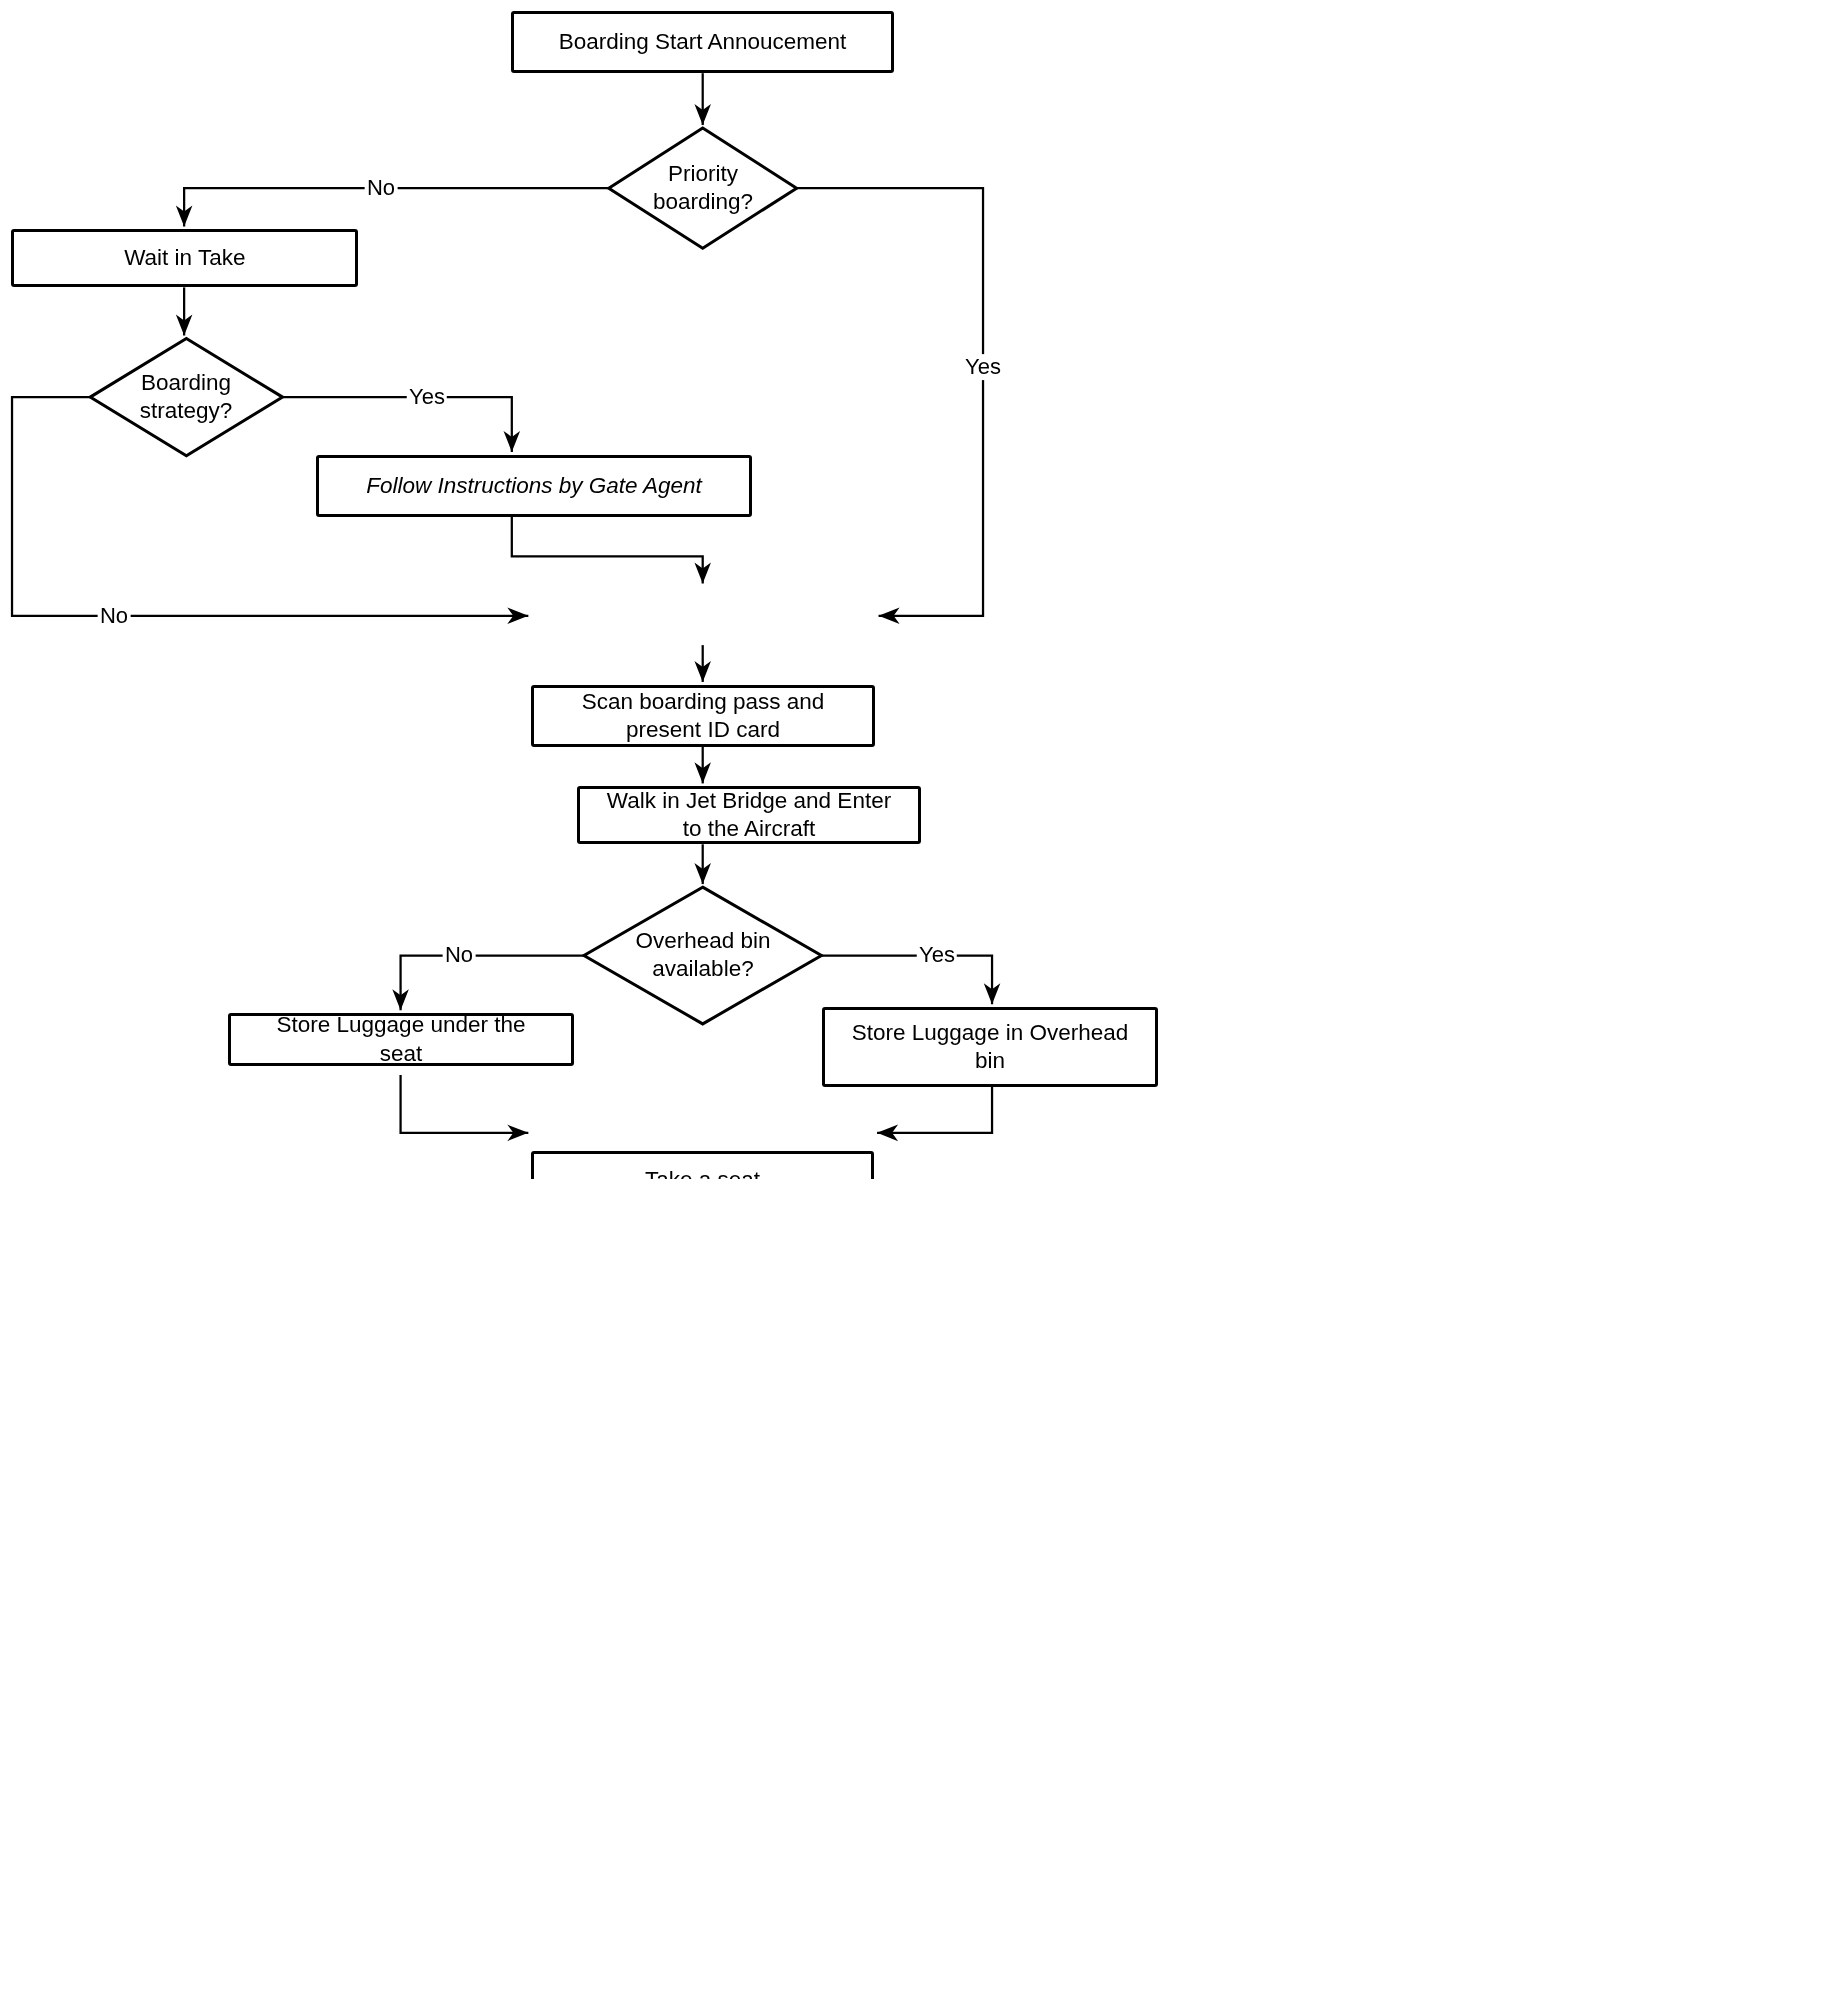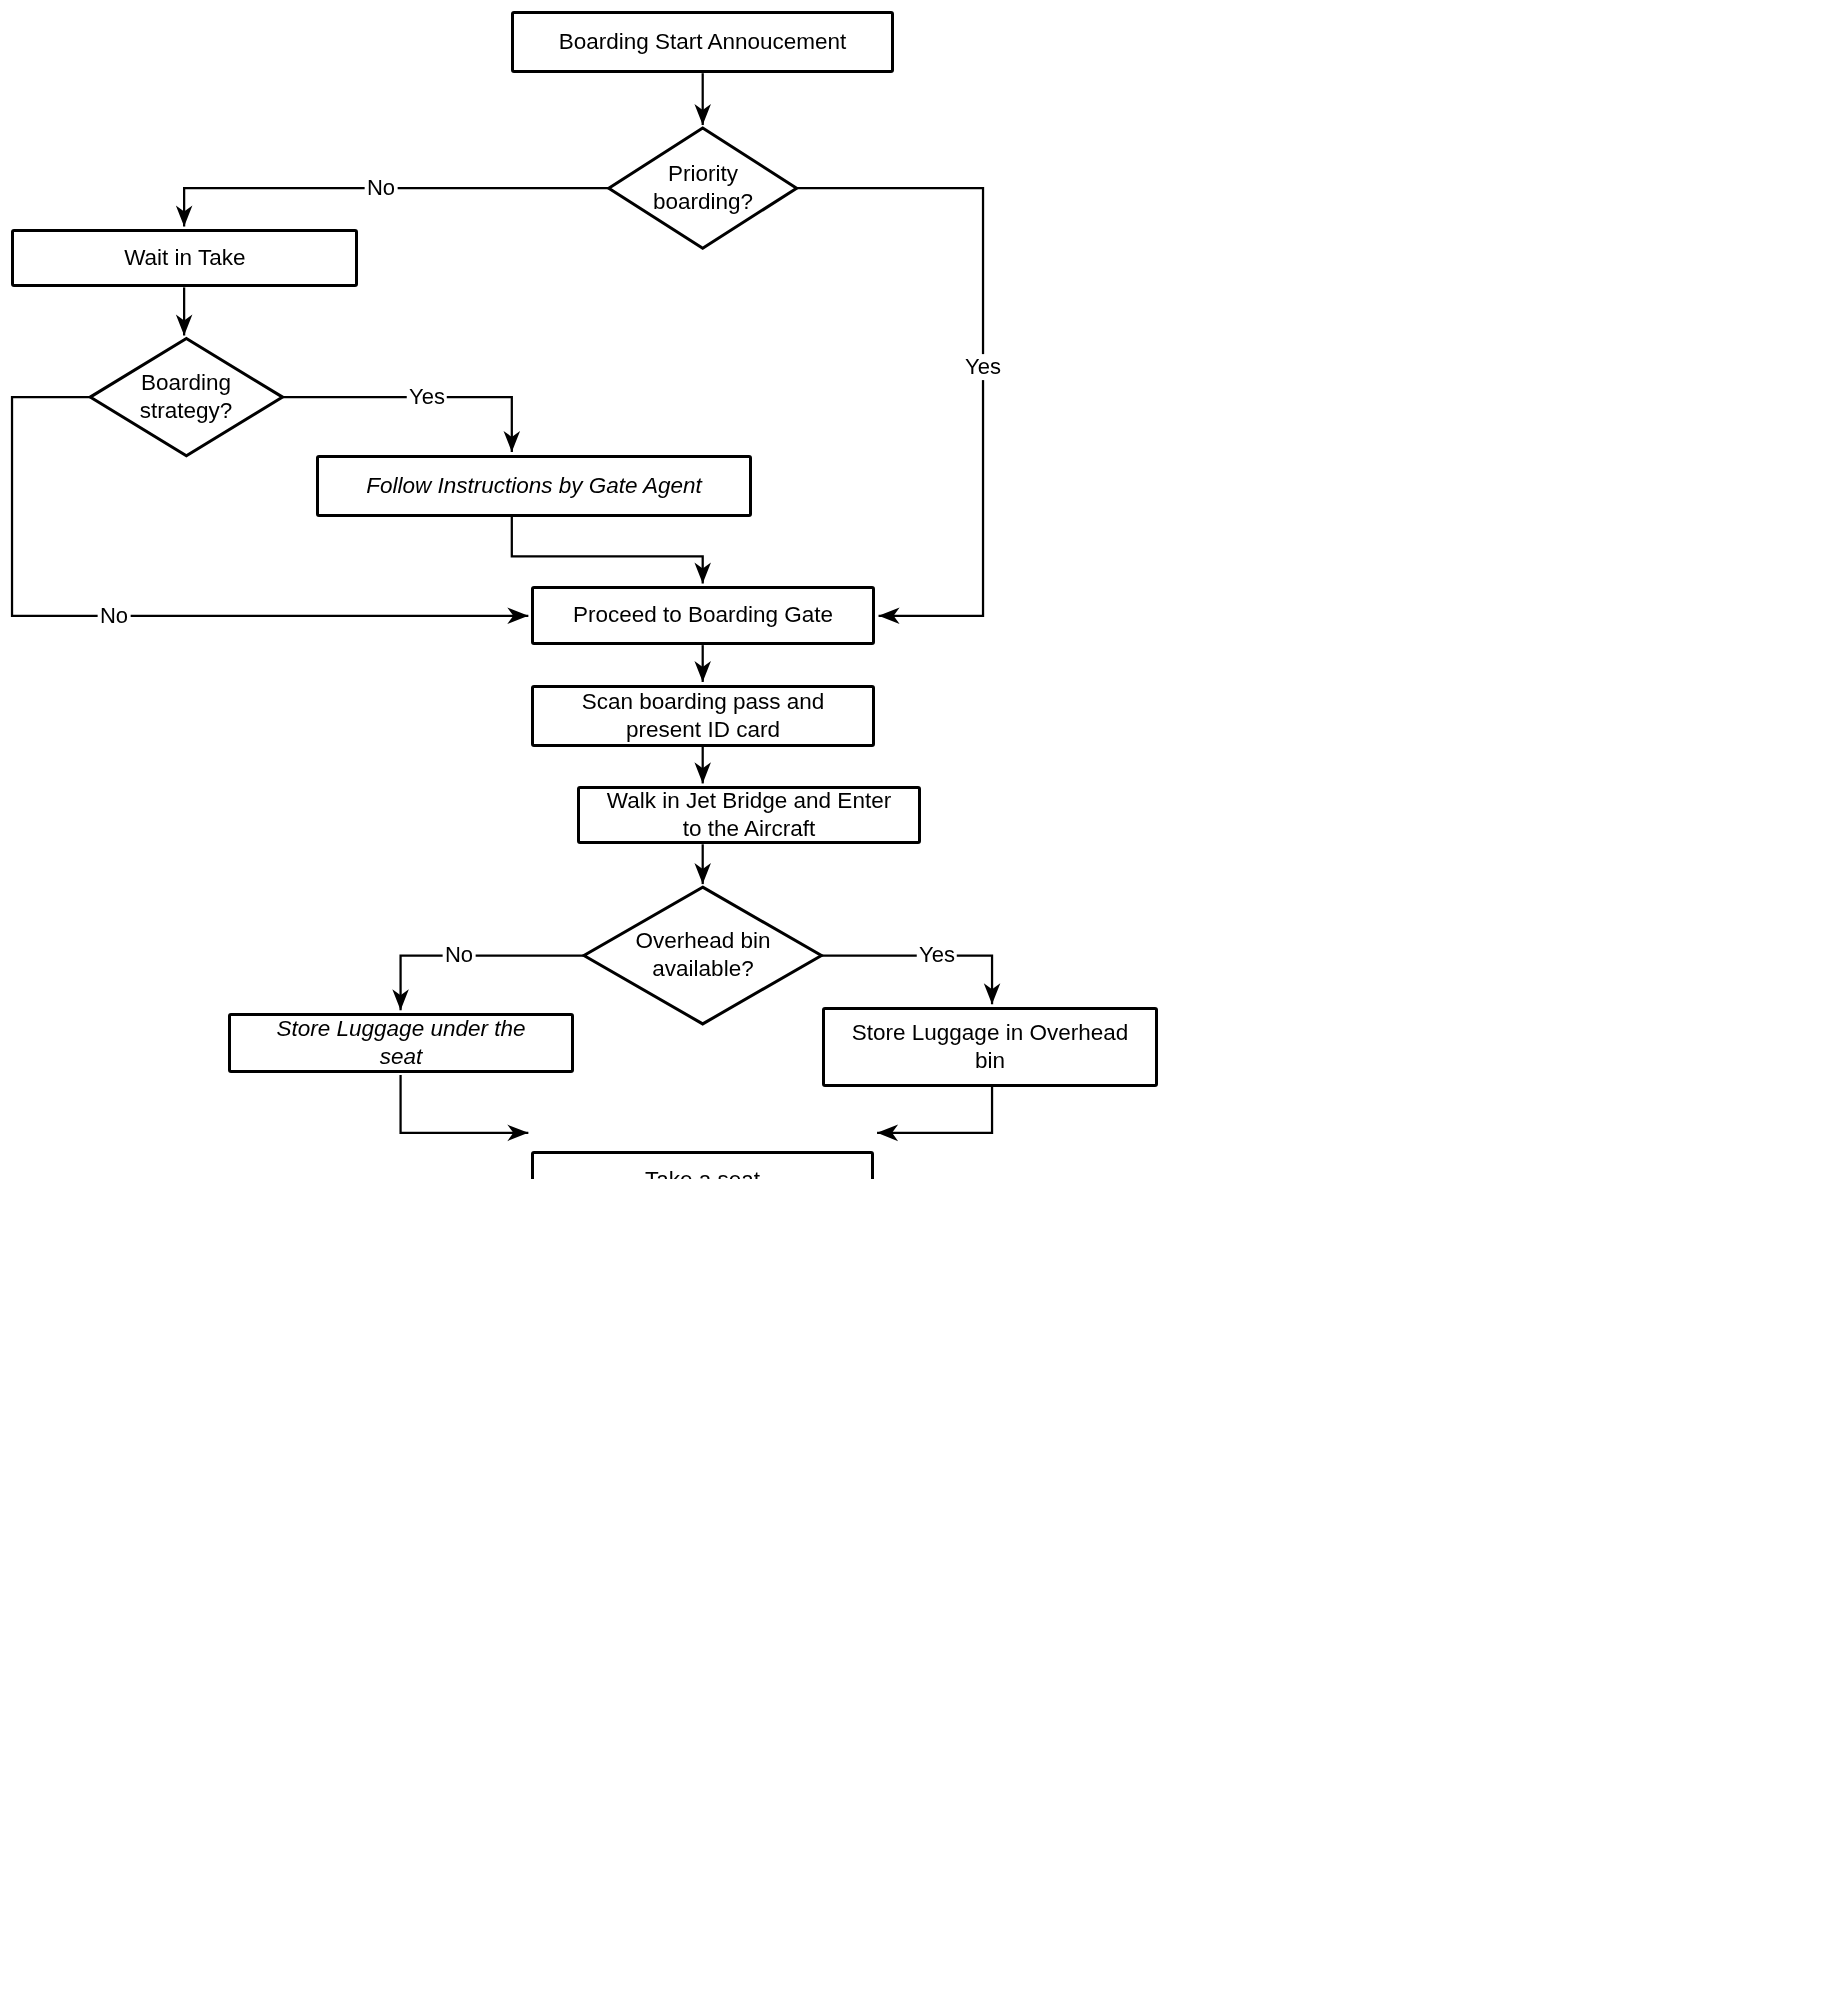--- a/index.html
+++ b/index.html
@@ -57,21 +57,21 @@
     padding: 0.8px 2.3px;
     text-align: center;
   }
   
   #n-start        { left: 511px;  top: 11.3px;   width: 383px; height: 62px; }
   #n-wait         { left: 11.3px;   top: 229px;  width: 347px; height: 58px; }
   #n-follow       { left: 316px;  top: 455px;  width: 436px; height: 62px; font-style: italic; }
   #n-proceed      { left: 531px;  top: 586px;  width: 344px; height: 59px; }
   #n-scan         { left: 531px;  top: 685px;  width: 344px; height: 62px; }
   #n-walk         { left: 531px;  top: 786px; width: 344px; height: 58px; margin-left: 46px; }
-  #n-store-under  { left: 228px;  top: 1013px; width: 346px; height: 60px; font-style: italic; }
+  #n-store-under  { left: 228px;  top: 1013px; width: 346px; height: 53px; }
   #n-store-over   { left: 822px; top: 1007px; width: 336px; height: 80px; }
   #n-seat         { left: 531px;  top: 1103px; width: 343px; height: 58px; margin-top: 48px; }
 
   #dl-priority    { left: 628px;  top: 158px;  width: 150px; height: 60px; }
   #dl-strategy    { left: 111px;  top: 367px;  width: 150px; height: 60px; }
   #dl-overhead    { left: 613px;  top: 925px; width: 180px; height: 60px; }
 
   #el-priority-no  { left: 381px;  top: 188px;  }
   #el-priority-yes { left: 983px; top: 367px;  }
   #el-strategy-yes { left: 427px;  top: 397px;  }
@@ -107,21 +107,20 @@
     <polyline points="1320,1422 1320,1507 1167,1507" fill="none" stroke="#000000" stroke-width="3" marker-end="url(#arrow)"></polyline>
 
     <polygon points="935,170 1060,250 935,330 810,250" fill="#ffffff" stroke="#000000" stroke-width="4"></polygon>
     <polygon points="248,450 376,528 248,606 120,528" fill="#ffffff" stroke="#000000" stroke-width="4"></polygon>
     <polygon points="935,1180 1093,1271 935,1362 777,1271" fill="#ffffff" stroke="#000000" stroke-width="4"></polygon>
   </svg>
 
   <div class="node" id="n-start">Boarding Start Annoucement</div>
   <div class="node" id="n-wait">Wait in Take</div>
   <div class="node" id="n-follow">Follow Instructions by Gate Agent</div>
-  <div class="node" id="n-proceed">Proceed to Boarding Gate</div>
   <div class="node" id="n-scan">Scan boarding pass and
 present ID card</div>
   <div class="node" id="n-walk">Walk in Jet Bridge and Enter
 to the Aircraft</div>
   <div class="node" id="n-store-under">Store Luggage under the
 seat</div>
   <div class="node" id="n-store-over">Store Luggage in Overhead
 bin</div>
   <div class="node" id="n-seat">Take a seat</div>
 

